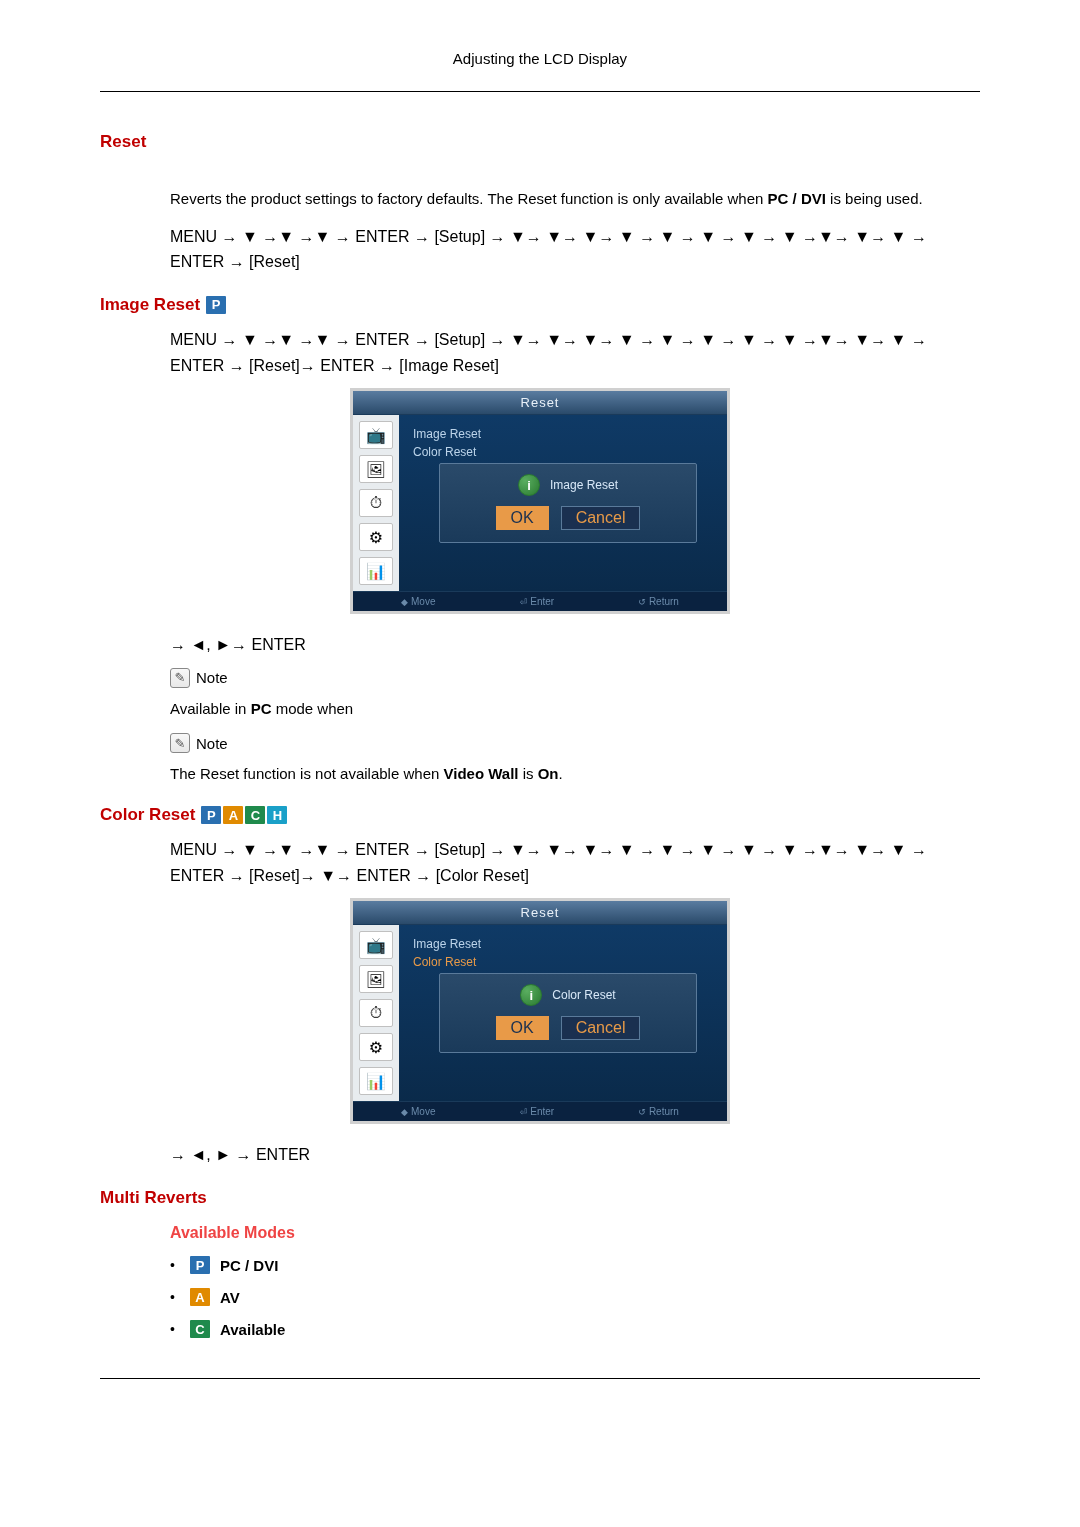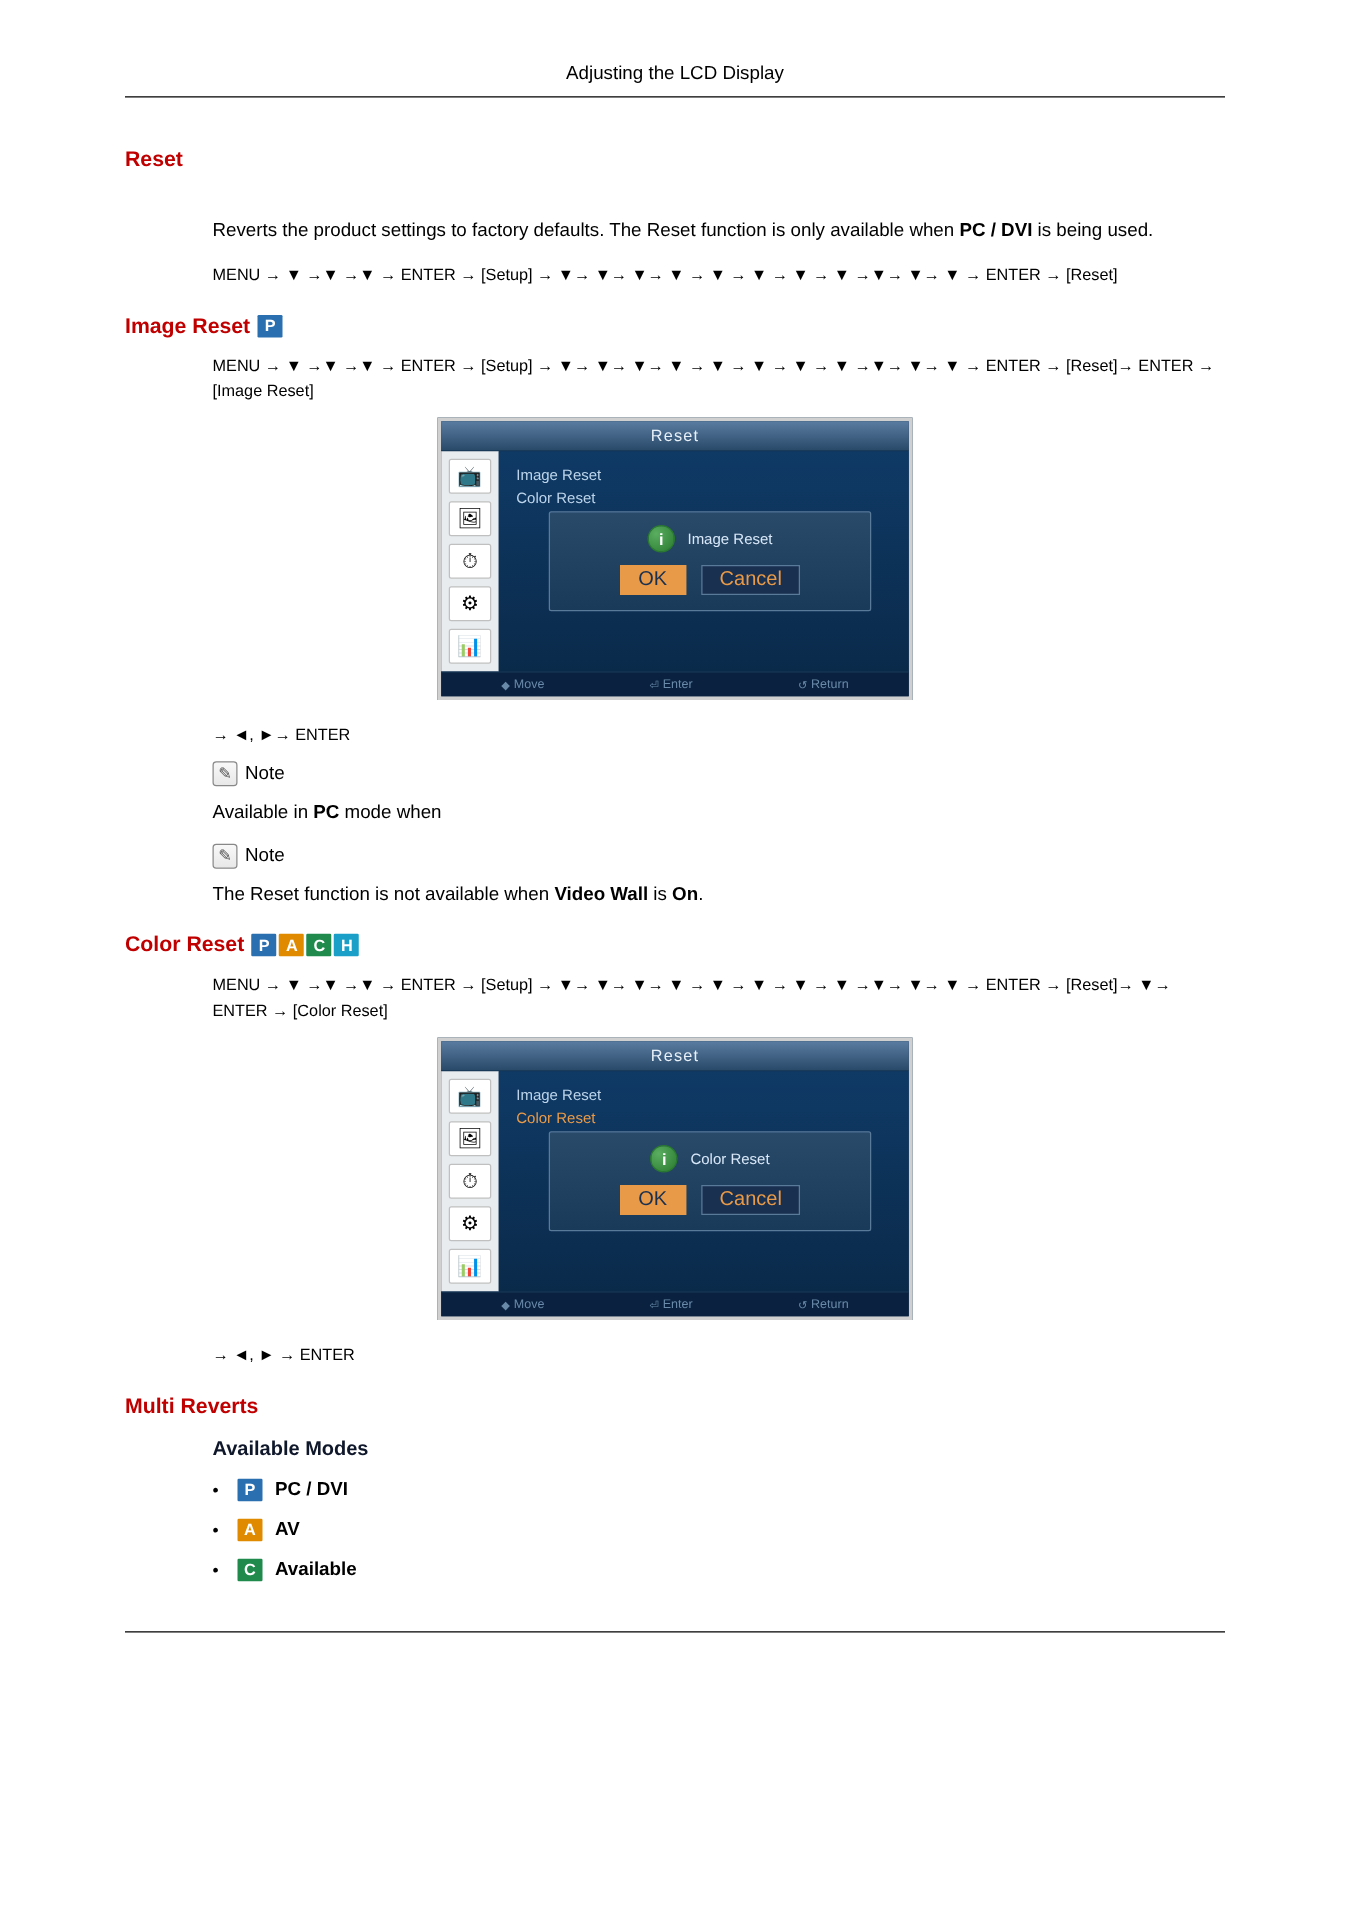--- a/index.html
+++ b/index.html
@@ -8,50 +8,50 @@
     font-size: 15px;
     color: #000;
     background: #fff;
     width: 1080px;
     margin: 0 auto;
     padding: 50px 100px 80px 100px;
   }
   .header-title {
     text-align: center;
     font-size: 15px;
-    padding-bottom: 10px;
+    padding-bottom: 24px;
     border-bottom: 1px solid #000;
     margin-bottom: 40px;
   }
   .heading-red {
     color: #c00000;
     font-weight: bold;
     font-size: 17px;
     margin: 20px 0 12px 0;
     display: flex;
     align-items: center;
     gap: 6px;
   }
   .heading-black {
-    color: #0f172a;
+    color: #ef4444;
     font-weight: bold;
     font-size: 16px;
     margin: 16px 0 12px 70px;
   }
   .body-block {
     margin-left: 70px;
     margin-bottom: 14px;
     line-height: 1.45;
   }
   .justify { text-align: justify; margin-top: 36px; }
   .path-line {
     margin-left: 70px;
     margin-bottom: 10px;
     line-height: 1.6;
-    font-size: 13px;
+    font-size: 16px;
   }
   .note-line {
     margin-left: 70px;
     margin-bottom: 10px;
     display: flex;
     align-items: center;
     gap: 6px;
   }
   .note-icon {
     width: 20px; height: 20px;

